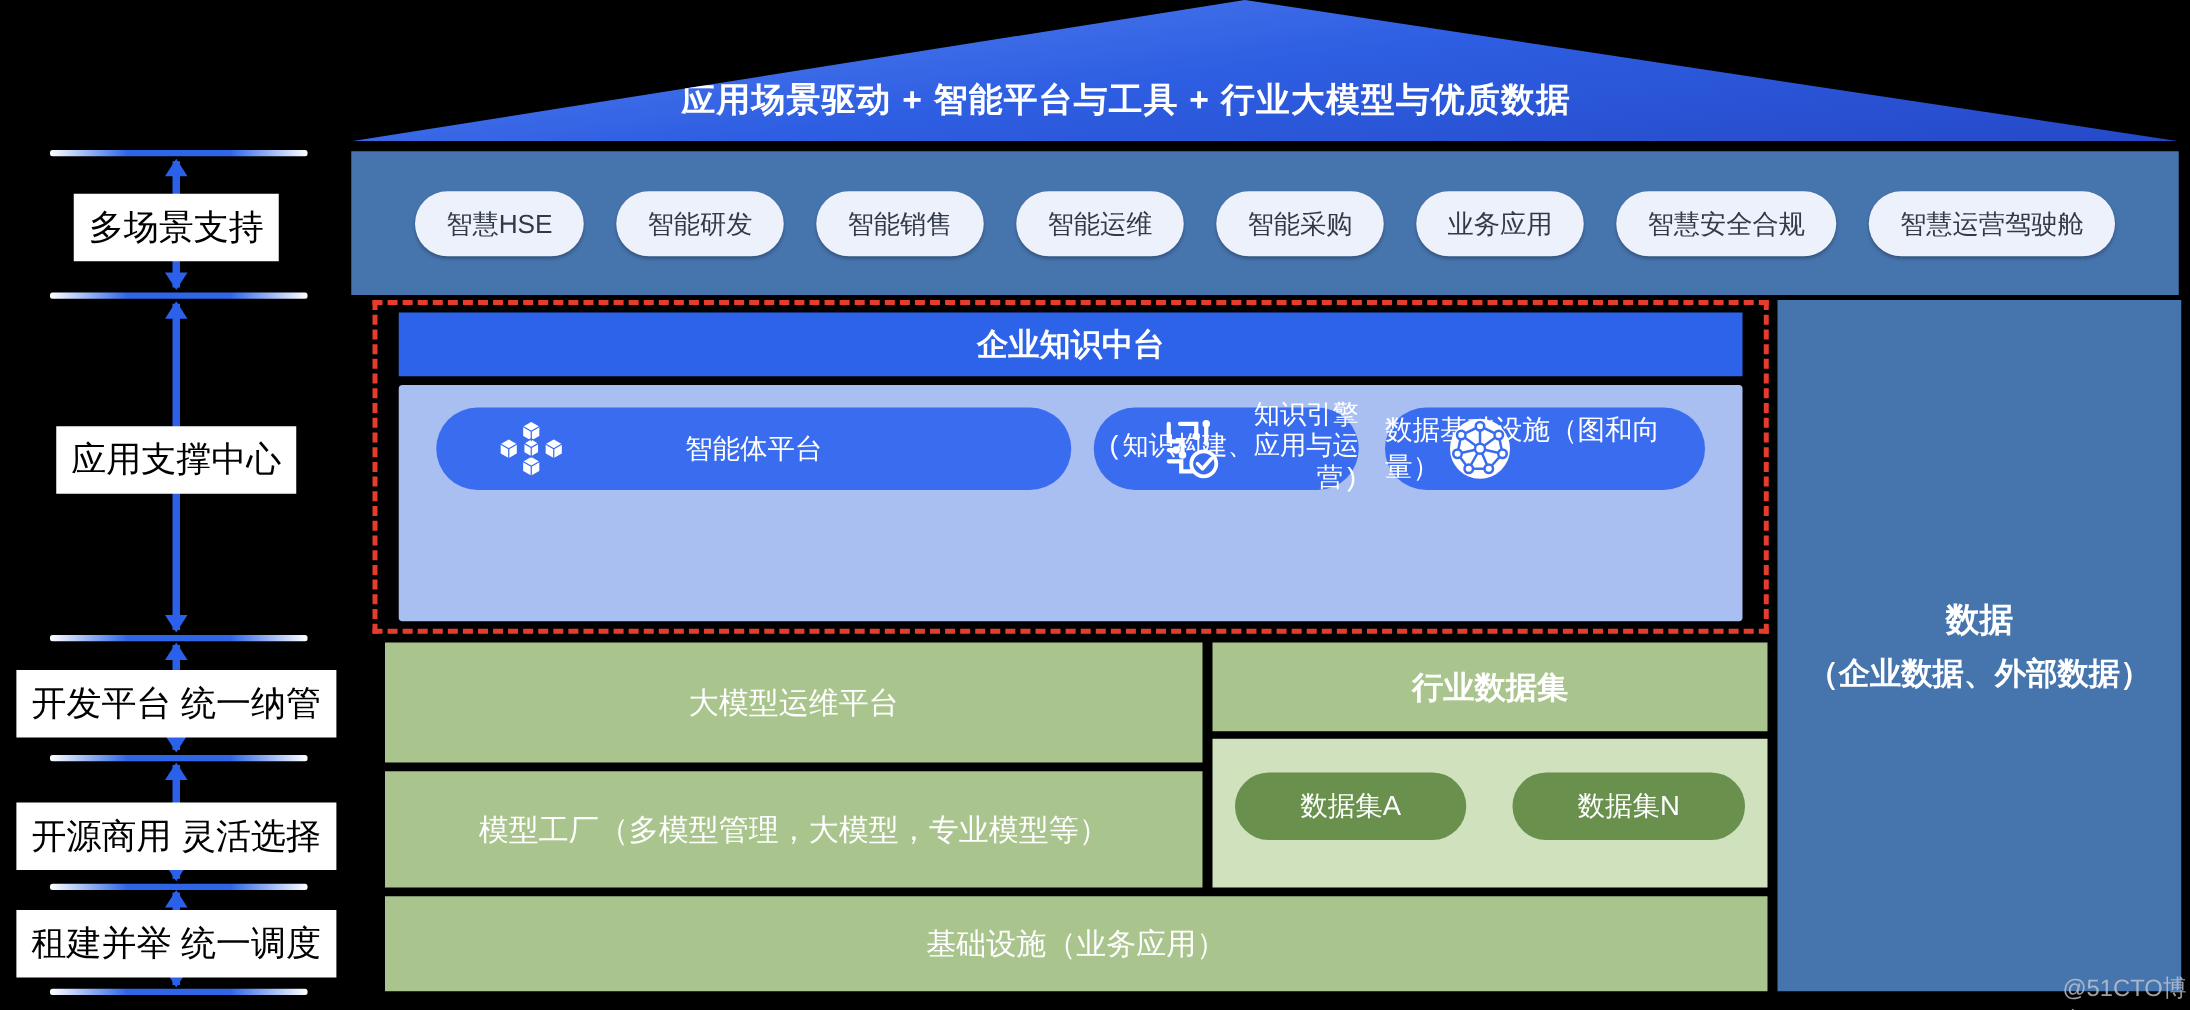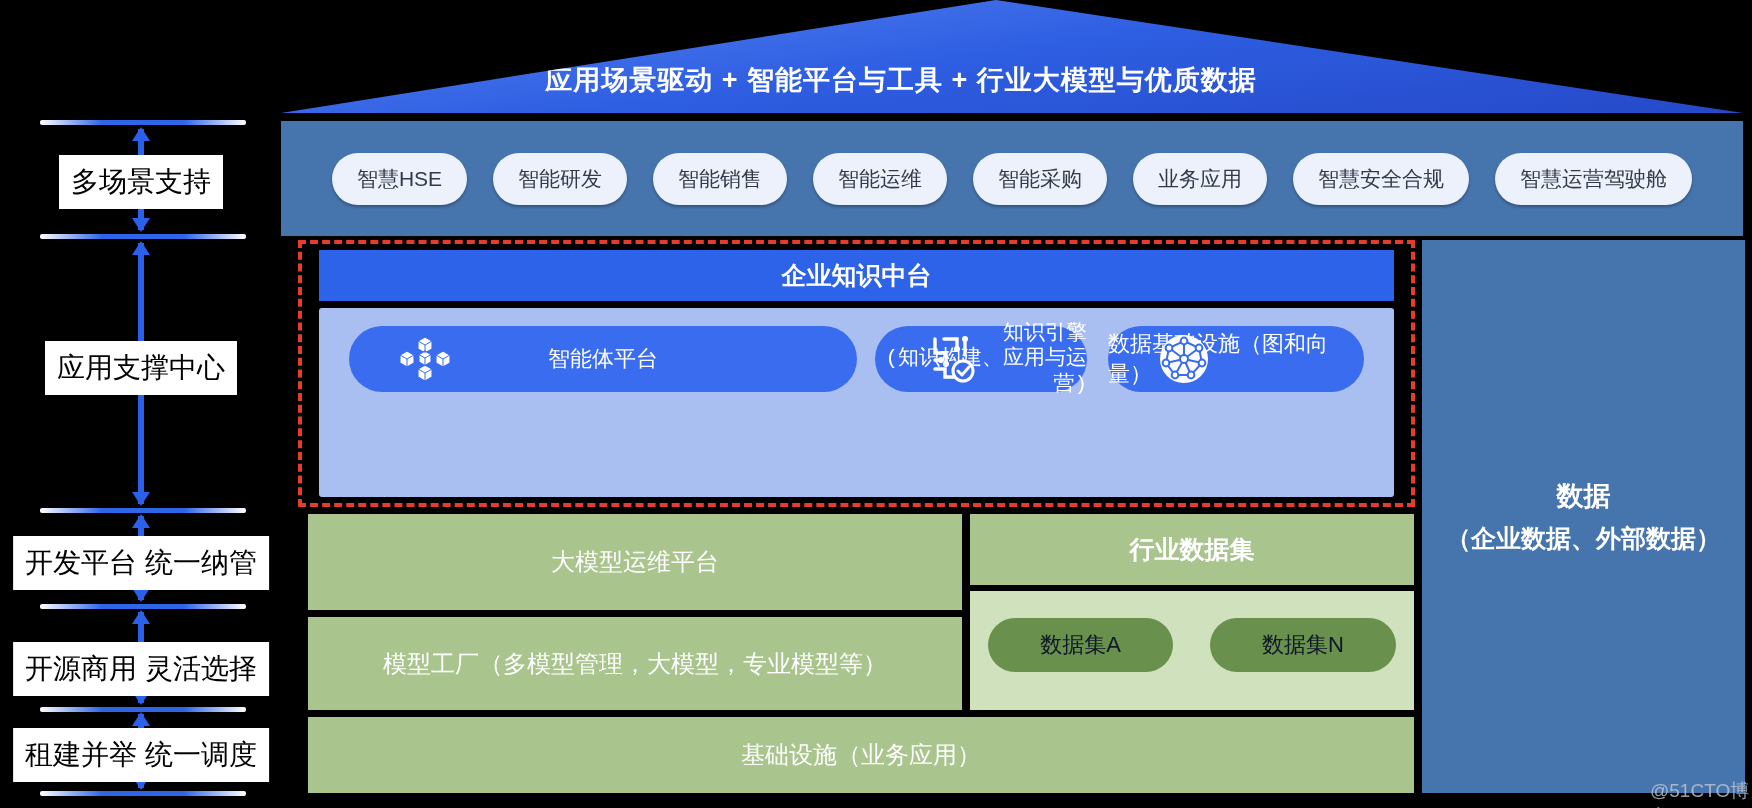--- a/index.html
+++ b/index.html
@@ -50,21 +50,21 @@
   .k-pill .two-line{font-size:21px;line-height:1.22;text-align:right;}
   #agent-pill{width:508px;flex:0 0 auto;}
   #engine-pill{flex:1;}
   
   .green-block{position:absolute;background:#a9c48d;color:#fff;display:flex;align-items:center;justify-content:center;}
   #ops-block{left:308px;top:514px;width:654px;height:96px;font-size:24px;}
   #factory-block{left:308px;top:617px;width:654px;height:93px;font-size:24px;}
   #industry-header{left:970px;top:514px;width:444px;height:71px;font-size:25px;font-weight:bold;}
   #industry-panel{position:absolute;left:970px;top:591px;width:444px;height:119px;background:#cfe1bd;}
   .dataset-pill{
-    position:absolute;top:27px;height:54px;background:#69904c;border-radius:27px;color:#0f172a;
+    position:absolute;top:27px;height:54px;background:#69904c;border-radius:27px;color:#ffffff;
     font-size:22px;display:flex;align-items:center;justify-content:center;
   }
   #dataset-a{left:18px;width:185px;}
   #dataset-n{left:240px;width:186px;}
   #infra-block{left:308px;top:717px;width:1106px;height:76px;font-size:24px;}
   
   #data-col{
     position:absolute;left:1422px;top:240px;width:323px;height:553px;background:#4674ad;
     display:flex;flex-direction:column;align-items:center;justify-content:center;gap:8px;
     color:#fff;font-weight:bold;text-align:left;

